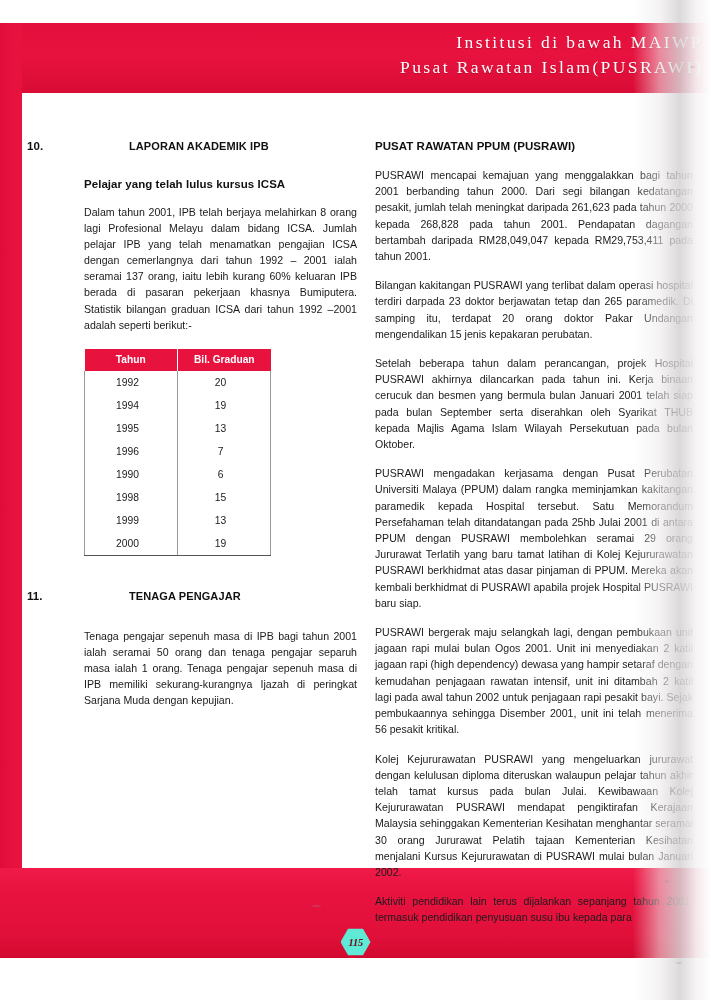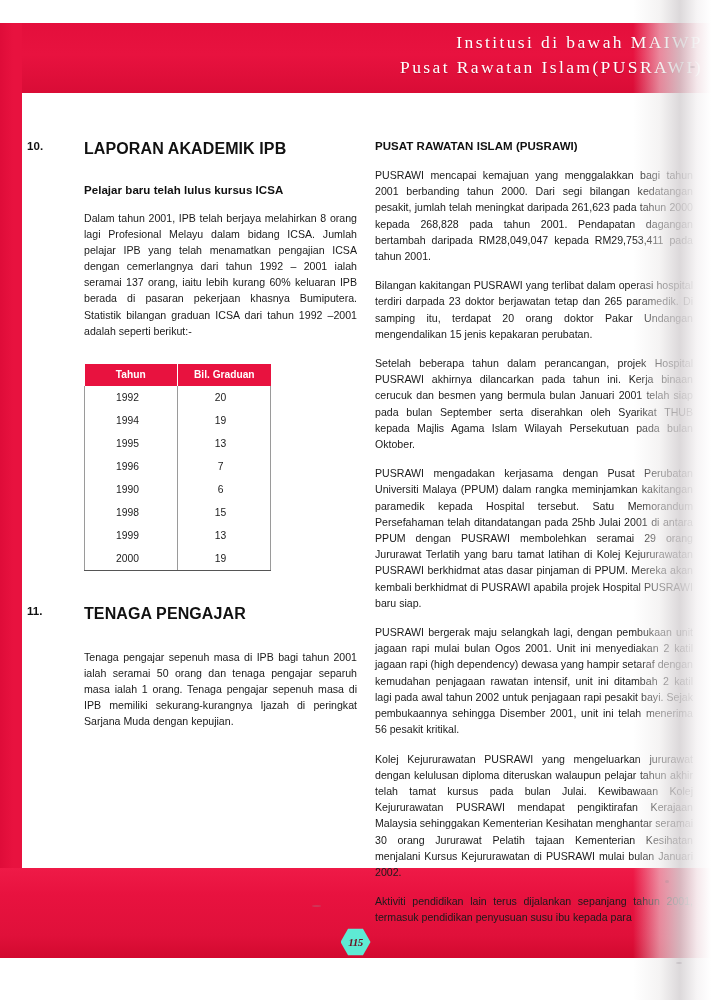--- a/index.html
+++ b/index.html
@@ -143,24 +143,25 @@
   }
   .sec-num {
     width: 57px;
     flex: 0 0 57px;
     font-size: 11.5px;
     font-weight: bold;
     color: #111;
     letter-spacing: 0.1px;
   }
   .sec-title {
-    font-size: 16px;
+    font-size: 11px;
     font-weight: bold;
     color: #111;
     letter-spacing: 0.1px;
+    margin-left: 45px;
   }
   .sub-head {
     margin-left: 57px;
     font-size: 11.5px;
     font-weight: bold;
     color: #111;
     margin-bottom: 14px;
     letter-spacing: 0.05px;
   }
   .body-para {
@@ -182,21 +183,21 @@
     font-size: 10.6px;
     line-height: 1.53;
     color: #1a1a1a;
     text-align: justify;
     margin-bottom: 13px;
   }
 
   
   .tbl-wrap {
     margin-left: 57px;
-    margin-top: 25px;
+    margin-top: 16px;
     width: 160px;
   }
   table.grad {
     border-collapse: collapse;
     width: 187px;
     table-layout: fixed;
   }
   table.grad th {
     background: #e8123f;
     color: #ffffff;
@@ -241,21 +242,21 @@
 
   <div class="content">
 
     <div class="col-left">
 
       <div class="sec-head">
         <div class="sec-num">10.</div>
         <div class="sec-title">LAPORAN AKADEMIK IPB</div>
       </div>
 
-      <div class="sub-head">Pelajar baru telah lulus kursus ICSA</div>
+      <div class="sub-head">Pelajar yang telah lulus kursus ICSA</div>
 
       <div class="body-para">Dalam tahun 2001, IPB telah berjaya melahirkan 8 orang lagi Profesional Melayu dalam bidang ICSA. Jumlah pelajar IPB yang telah menamatkan pengajian ICSA dengan cemerlangnya dari tahun 1992 – 2001 ialah seramai 137 orang, iaitu lebih kurang 60% keluaran IPB berada di pasaran pekerjaan khasnya Bumiputera.  Statistik bilangan graduan ICSA dari tahun 1992 –2001 adalah seperti berikut:-</div>
 
       <div class="tbl-wrap">
         <table class="grad">
           <thead>
             <tr>
               <th class="c1">Tahun</th>
               <th class="c2">Bil. Graduan</th>
             </tr>
@@ -300,21 +301,21 @@
       <div class="sec-head" style="margin-top:34px;">
         <div class="sec-num">11.</div>
         <div class="sec-title">TENAGA PENGAJAR</div>
       </div>
 
       <div class="body-para">Tenaga pengajar sepenuh masa di IPB bagi tahun 2001 ialah seramai 50 orang dan tenaga pengajar separuh masa ialah 1 orang.  Tenaga pengajar sepenuh masa di IPB memiliki sekurang-kurangnya Ijazah di peringkat Sarjana Muda dengan kepujian.</div>
 
     </div>
 
     <div class="col-right">
-      <div class="r-head">PUSAT RAWATAN ISLAM (PUSRAWI)</div>
+      <div class="r-head">PUSAT RAWATAN PPUM (PUSRAWI)</div>
       <div class="r-para">PUSRAWI mencapai kemajuan yang menggalakkan bagi tahun 2001 berbanding tahun 2000.  Dari segi bilangan kedatangan pesakit, jumlah telah meningkat daripada 261,623 pada tahun 2000 kepada 268,828 pada tahun 2001.   Pendapatan dagangan bertambah daripada RM28,049,047 kepada RM29,753,411 pada tahun 2001.</div>
       <div class="r-para">Bilangan kakitangan PUSRAWI yang terlibat dalam operasi hospital terdiri darpada 23 doktor berjawatan tetap dan 265 paramedik.  Di samping itu, terdapat 20 orang doktor Pakar Undangan mengendalikan 15 jenis kepakaran perubatan.</div>
       <div class="r-para">Setelah beberapa tahun dalam perancangan, projek Hospital PUSRAWI akhirnya dilancarkan pada tahun ini.  Kerja binaan cerucuk dan besmen yang bermula bulan Januari 2001 telah siap pada bulan September serta diserahkan oleh Syarikat THUB kepada Majlis Agama Islam Wilayah Persekutuan pada bulan Oktober.</div>
       <div class="r-para">PUSRAWI mengadakan kerjasama dengan Pusat Perubatan Universiti Malaya (PPUM) dalam rangka meminjamkan kakitangan paramedik kepada Hospital tersebut. Satu Memorandum Persefahaman telah ditandatangan pada 25hb Julai 2001 di antara PPUM dengan PUSRAWI membolehkan seramai 29 orang Jururawat Terlatih yang baru tamat latihan di Kolej Kejururawatan PUSRAWI berkhidmat atas dasar pinjaman di PPUM.  Mereka akan kembali berkhidmat di PUSRAWI apabila projek Hospital PUSRAWI baru siap.</div>
       <div class="r-para">PUSRAWI bergerak maju selangkah lagi, dengan pembukaan unit jagaan rapi mulai bulan Ogos 2001.  Unit ini menyediakan 2 katil jagaan rapi (high dependency) dewasa yang hampir setaraf dengan kemudahan penjagaan rawatan intensif, unit ini ditambah 2 katil lagi pada awal tahun 2002 untuk penjagaan rapi pesakit bayi.  Sejak pembukaannya sehingga Disember 2001, unit ini telah menerima 56 pesakit kritikal.</div>
       <div class="r-para">Kolej Kejururawatan PUSRAWI yang mengeluarkan jururawat dengan kelulusan diploma diteruskan walaupun pelajar tahun akhir telah tamat kursus pada bulan Julai.  Kewibawaan Kolej Kejururawatan PUSRAWI mendapat pengiktirafan Kerajaan Malaysia sehinggakan Kementerian Kesihatan menghantar seramai 30 orang Jururawat Pelatih tajaan Kementerian Kesihatan menjalani Kursus Kejururawatan di PUSRAWI mulai bulan Januari 2002.</div>
       <div class="r-para">Aktiviti pendidikan lain terus dijalankan sepanjang tahun 2001, termasuk pendidikan penyusuan susu ibu kepada para</div>
     </div>
 
   </div>

